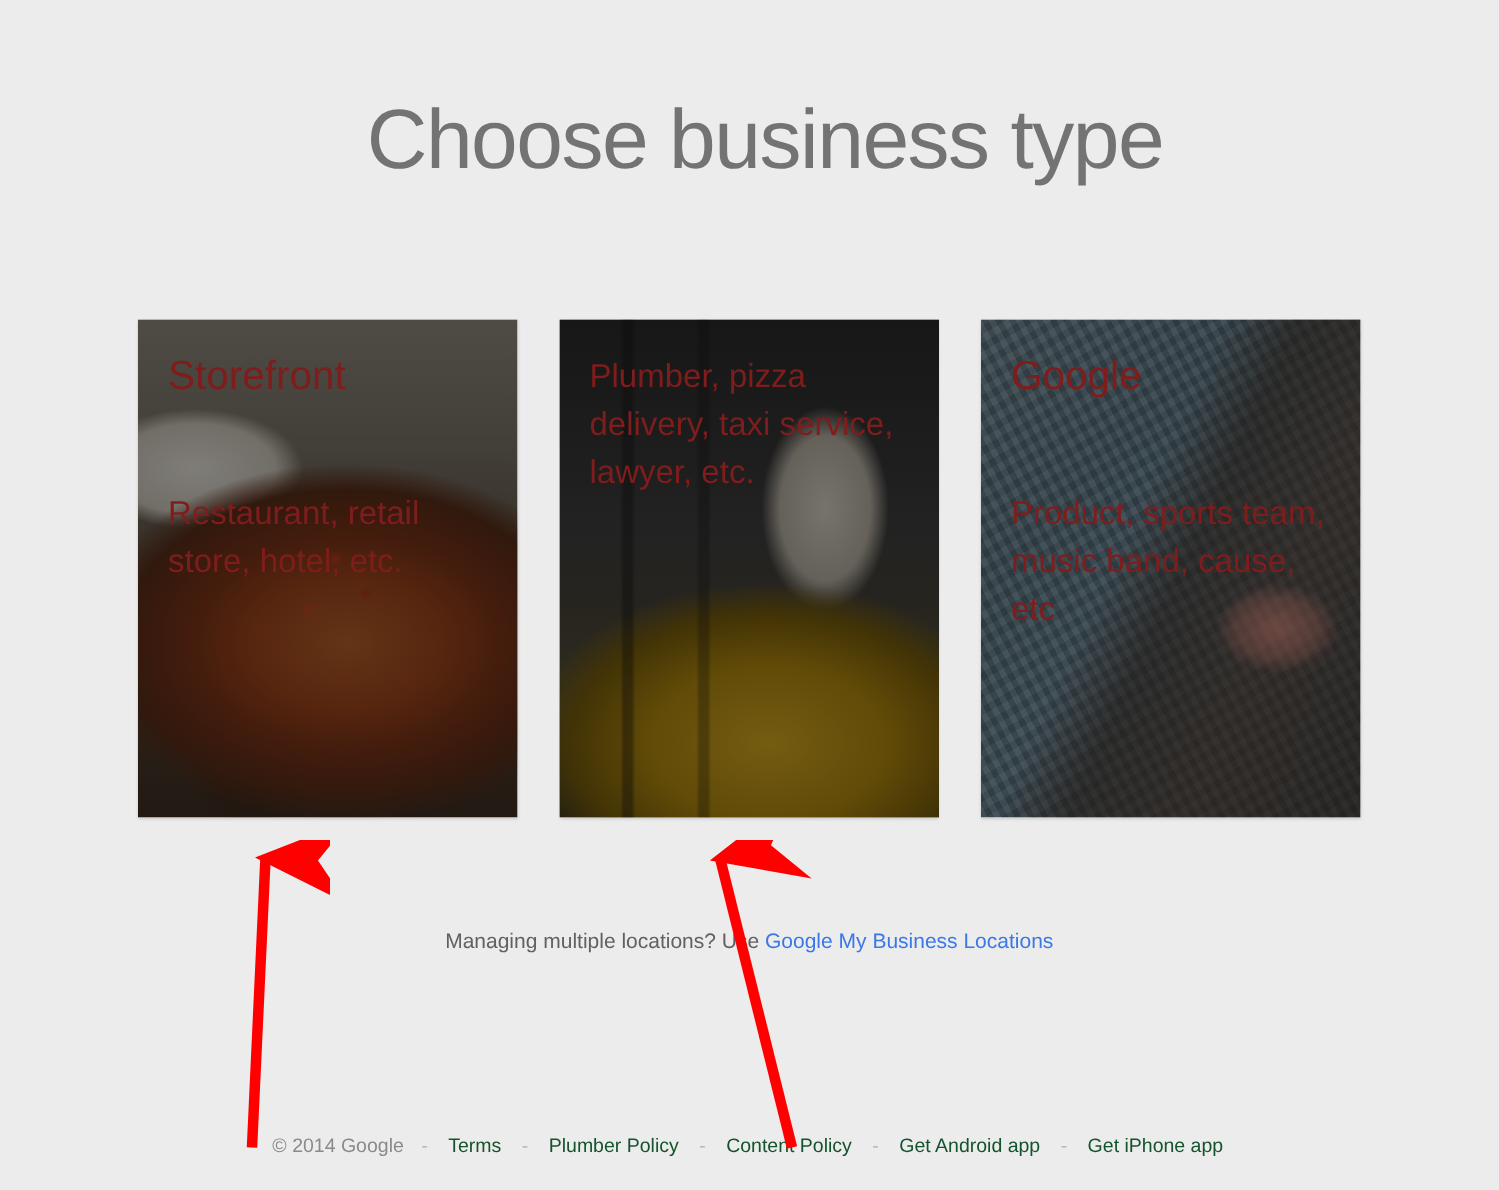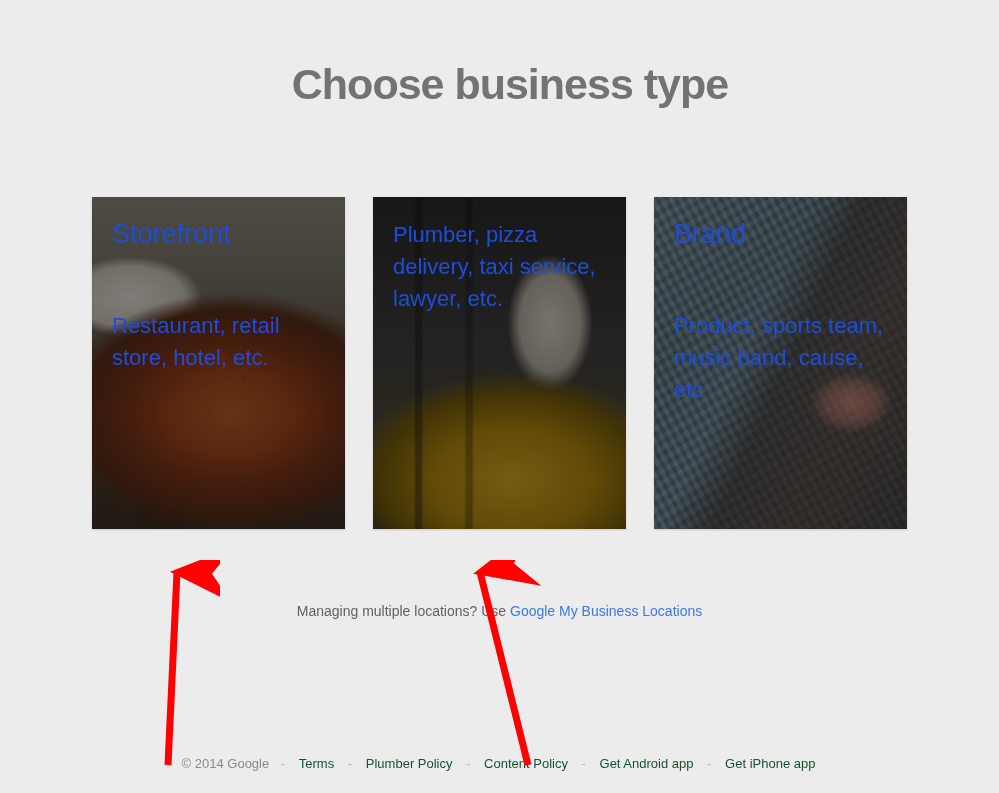--- a/index.html
+++ b/index.html
@@ -6,22 +6,22 @@
     body {
       width: 999px;
       height: 793px;
       background: #ececec;
       font-family: Arial, Helvetica, sans-serif;
       overflow: hidden;
       position: relative;
     }
     .container { width: 100%; height: 100%; display: flex; flex-direction: column; align-items: center; }
     .page-title {
-      font-size: 43px;
-      font-weight: 700;
+      font-size: 56px;
+      font-weight: 400;
       color: #737373;
       margin-top: 60px;
       letter-spacing: -1px;
       margin-left: 21px;
     }
     .cards {
       display: flex;
       gap: 28px;
       margin-top: 88px;
       justify-content: center;
@@ -30,21 +30,21 @@
       width: 253px;
       height: 332px;
       position: relative;
       cursor: pointer;
       overflow: hidden;
       box-shadow: 0 1px 2px rgba(0,0,0,.15);
     }
     .card-bg { position: absolute; inset: 0; }
     .card-overlay { position: absolute; inset: 0; background: rgba(0,0,0,.45); }
     .card-overlay.light { background: rgba(0,0,0,.35); }
-    .card-content { position: relative; padding: 22px 20px; color: #1d4ed8; height: 100%; z-index: 2; }
+    .card-content { position: relative; padding: 22px 20px; color: #7f1d1d; height: 100%; z-index: 2; }
     .card-title { font-size: 27px; font-weight: 400; margin-bottom: 60px; }
     .card-desc { font-size: 22px; line-height: 1.45; font-weight: 400; }
 
     
     .bg-storefront {
       background:
         radial-gradient(ellipse 220px 150px at 55% 65%, #b5602a 0%, #a0461c 28%, #7a3418 48%, #5a2e1a 68%, transparent 80%),
         radial-gradient(circle 60px at 30% 90%, #3d2418 0%, transparent 70%),
         radial-gradient(ellipse 90px 50px at 15% 30%, #e8e4dc 0%, #cfc8bc 60%, transparent 80%),
         linear-gradient(180deg, #918a7e 0%, #7a7368 25%, #5d4f3f 55%, #3e2f22 100%);
@@ -138,21 +138,21 @@
       <div class="card-overlay"></div>
       <div class="card-content">
         <div class="card-desc">Plumber, pizza delivery, taxi service, lawyer, etc.</div>
       </div>
     </div>
 
     <div class="card">
       <div class="card-bg bg-brand"></div>
       <div class="card-overlay light"></div>
       <div class="card-content">
-        <div class="card-title">Brand</div>
+        <div class="card-title">Google</div>
         <div class="card-desc">Product, sports team, music band, cause, etc</div>
       </div>
     </div>
 
   </div>
 
   <div class="below-cards">
     <span>Managing multiple locations? Use </span><a class="link">Google My Business Locations</a>
   </div>
 </div>

